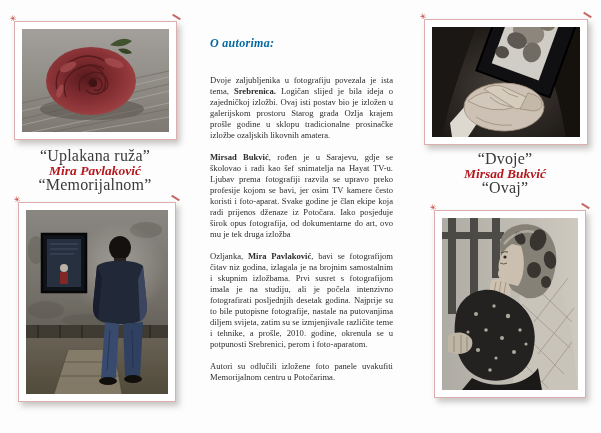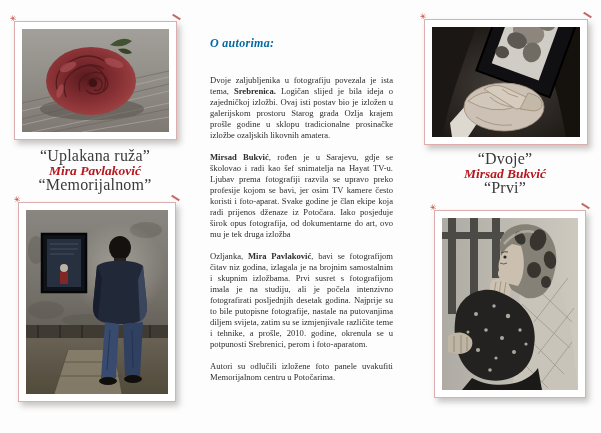--- a/index.html
+++ b/index.html
@@ -220,21 +220,21 @@
           <path d="M58 70 q8 8 22 10" fill="none"></path>
           <path d="M70 62 q6 6 16 8" fill="none"></path>
         </g>
         <rect width="148" height="110" fill="#000" opacity="0.05"></rect>
       </svg>
     </figure>
 
     <div class="caption-block captions-right">
       <div class="cap-title">“Dvoje”</div>
       <div class="cap-author">Mirsad Bukvić</div>
-      <div class="cap-title">“Prvi”</div>
+      <div class="cap-title">“Ovaj”</div>
     </div>
 
     <figure class="photo-frame frame-woman">
       <span class="pin pin-tl">✳</span>
       <span class="pin pin-tr"></span>
       <svg viewBox="0 0 136 172" preserveAspectRatio="none">
         <defs>
           <linearGradient id="bgW" x1="0" y1="0" x2="1" y2="0">
             <stop offset="0" stop-color="#b8b5ad"></stop>
               <stop offset="0.6" stop-color="#ccc8bf"></stop>

